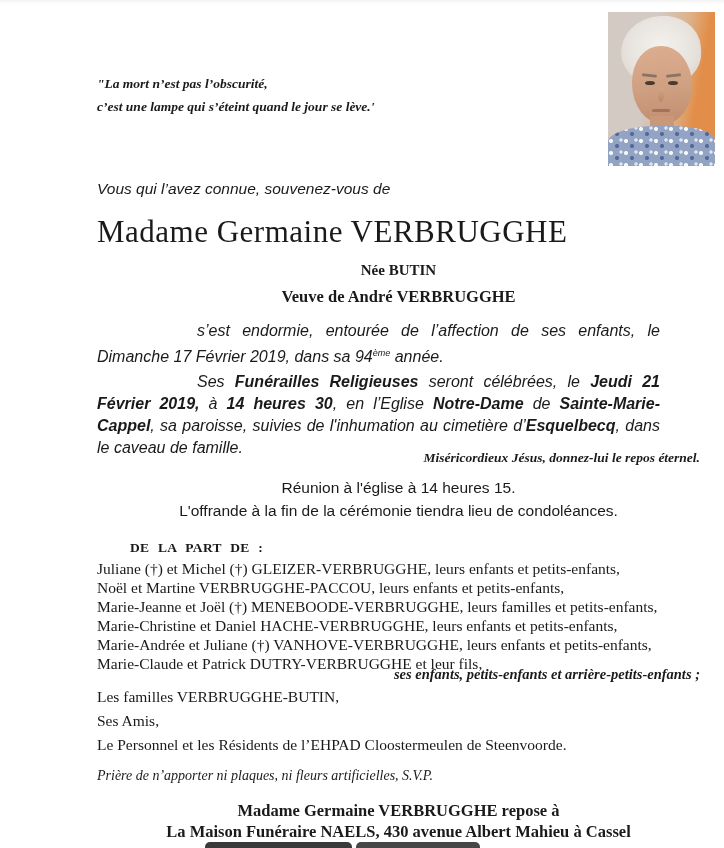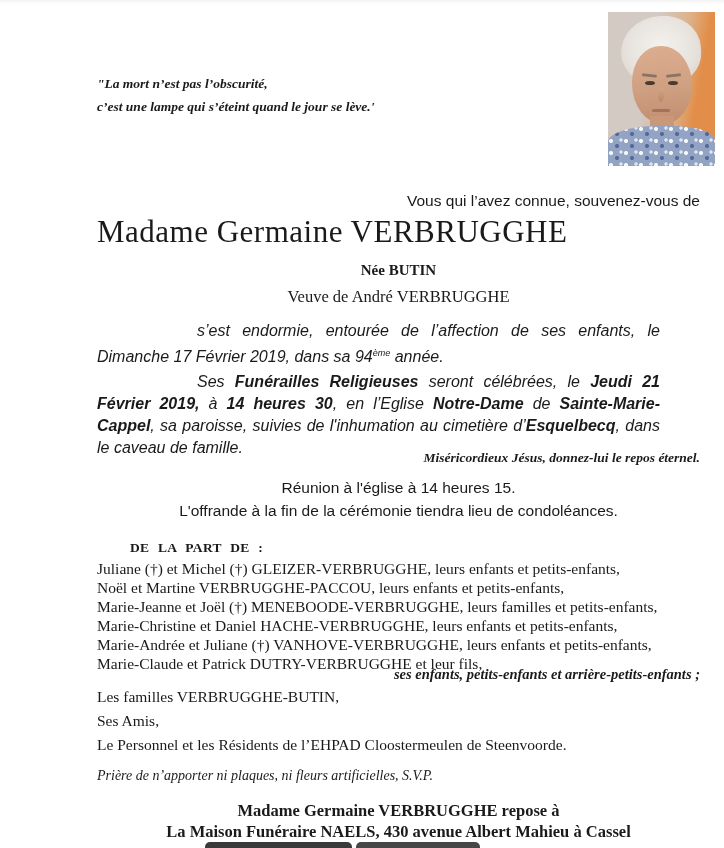--- a/index.html
+++ b/index.html
@@ -75,24 +75,24 @@
     font-style: italic; font-weight: bold;
     font-size: 13.5px; line-height: 23px;
   }
   .content { position: absolute; left: 97px; top: 0; width: 603px; }
   .abs { position: absolute; left: 0; width: 100%; }
 
   .sans  { font-family: "Liberation Sans", "DejaVu Sans", sans-serif; }
   .serif { font-family: "Liberation Serif", "DejaVu Serif", serif; }
   .bold  { font-weight: bold; }
 
-  .intro   { top: 192px; text-align: right; font-size: 15.5px; }
+  .intro   { top: 180px; text-align: left; font-style: italic; font-size: 15.5px; }
   .title   { top: 214px; text-align: left; font-size: 31px; letter-spacing: 0.5px; font-weight: normal; margin: 0; }
   .maiden  { top: 262px; text-align: center; font-weight: bold; font-size: 15px; }
-  .widow   { top: 287px; text-align: center; font-weight: normal; font-size: 16.5px; }
+  .widow   { top: 287px; text-align: center; font-weight: bold; font-size: 16.5px; }
 
   .para {
     font-style: italic; font-size: 16px; line-height: 22px;
     text-align: justify; padding-right: 40px; box-sizing: border-box;
     text-indent: 100px;
   }
   .para sup { font-size: 9px; }
   .death-para   { top: 320px; }
   .funeral-para { top: 371px; }
 

